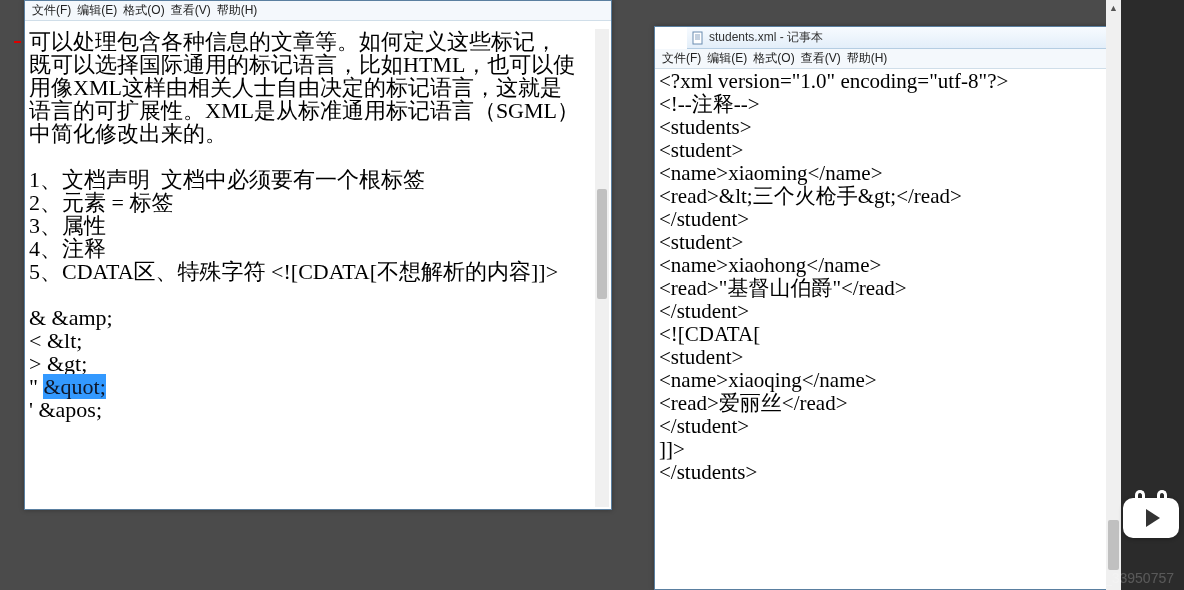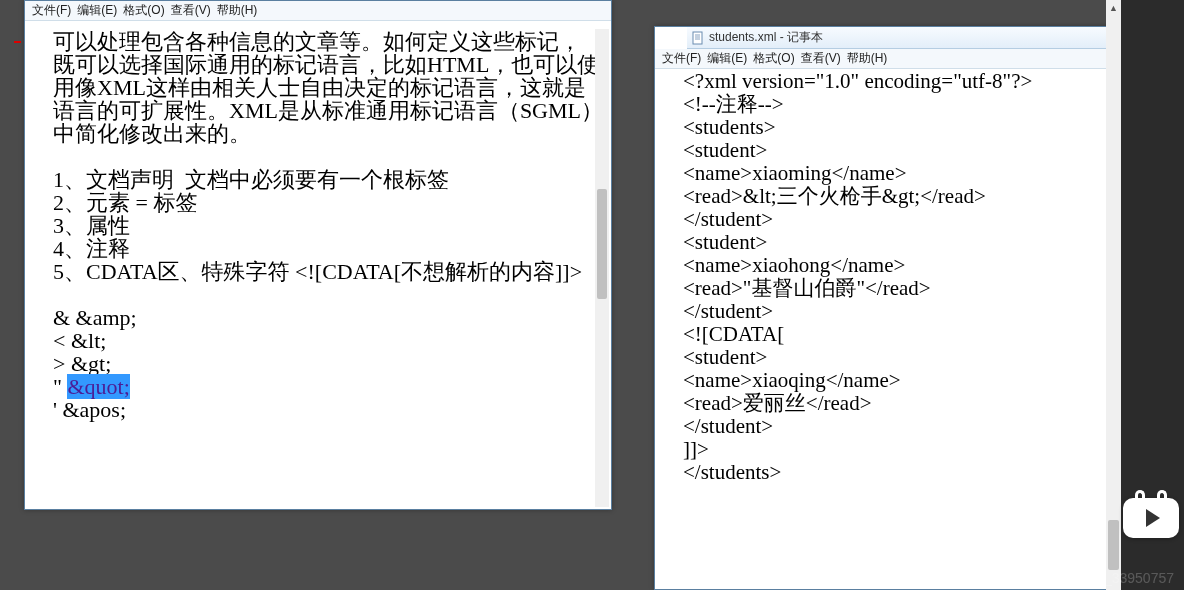--- a/index.html
+++ b/index.html
@@ -120,37 +120,36 @@
     top: 44px;
     bottom: 2px;
     background: #fff;
     font-family: "SimSun","NSimSun",serif;
     font-size: 22px;
     line-height: 23px;
     color: #000;
     padding: 1px 2px;
     white-space: pre;
     overflow: hidden;
-    margin-left: 24px;
   }
   .win-left .textarea { top: 28px; bottom: 2px; }
   .win-left .textarea .content-line { font-size: 22px; line-height: 23px; }
   .win-left .scroll-inner {
     position:absolute; right:2px; top:28px; bottom:2px; width:14px;
     background:#f0f0f0;
   }
   .win-left .scroll-inner .thumb {
     position:absolute; left:2px; right:2px; top:160px; height:110px;
     background:#c0c0c0; border-radius:2px;
   }
   .win-right .textarea { top: 42px; bottom: 2px; right: 2px; font-size:21px; line-height:23px;}
 
   .sel {
     background: #3399ff;
-    color: #4c1d95;
+    color: #0f172a;
     font-family: Liberation Serif, serif;
   }
   .red-mark {
     position: absolute;
     left: 14px;
     top: 41px;
     width: 7px;
     height: 2px;
     background: #d00;
   }

